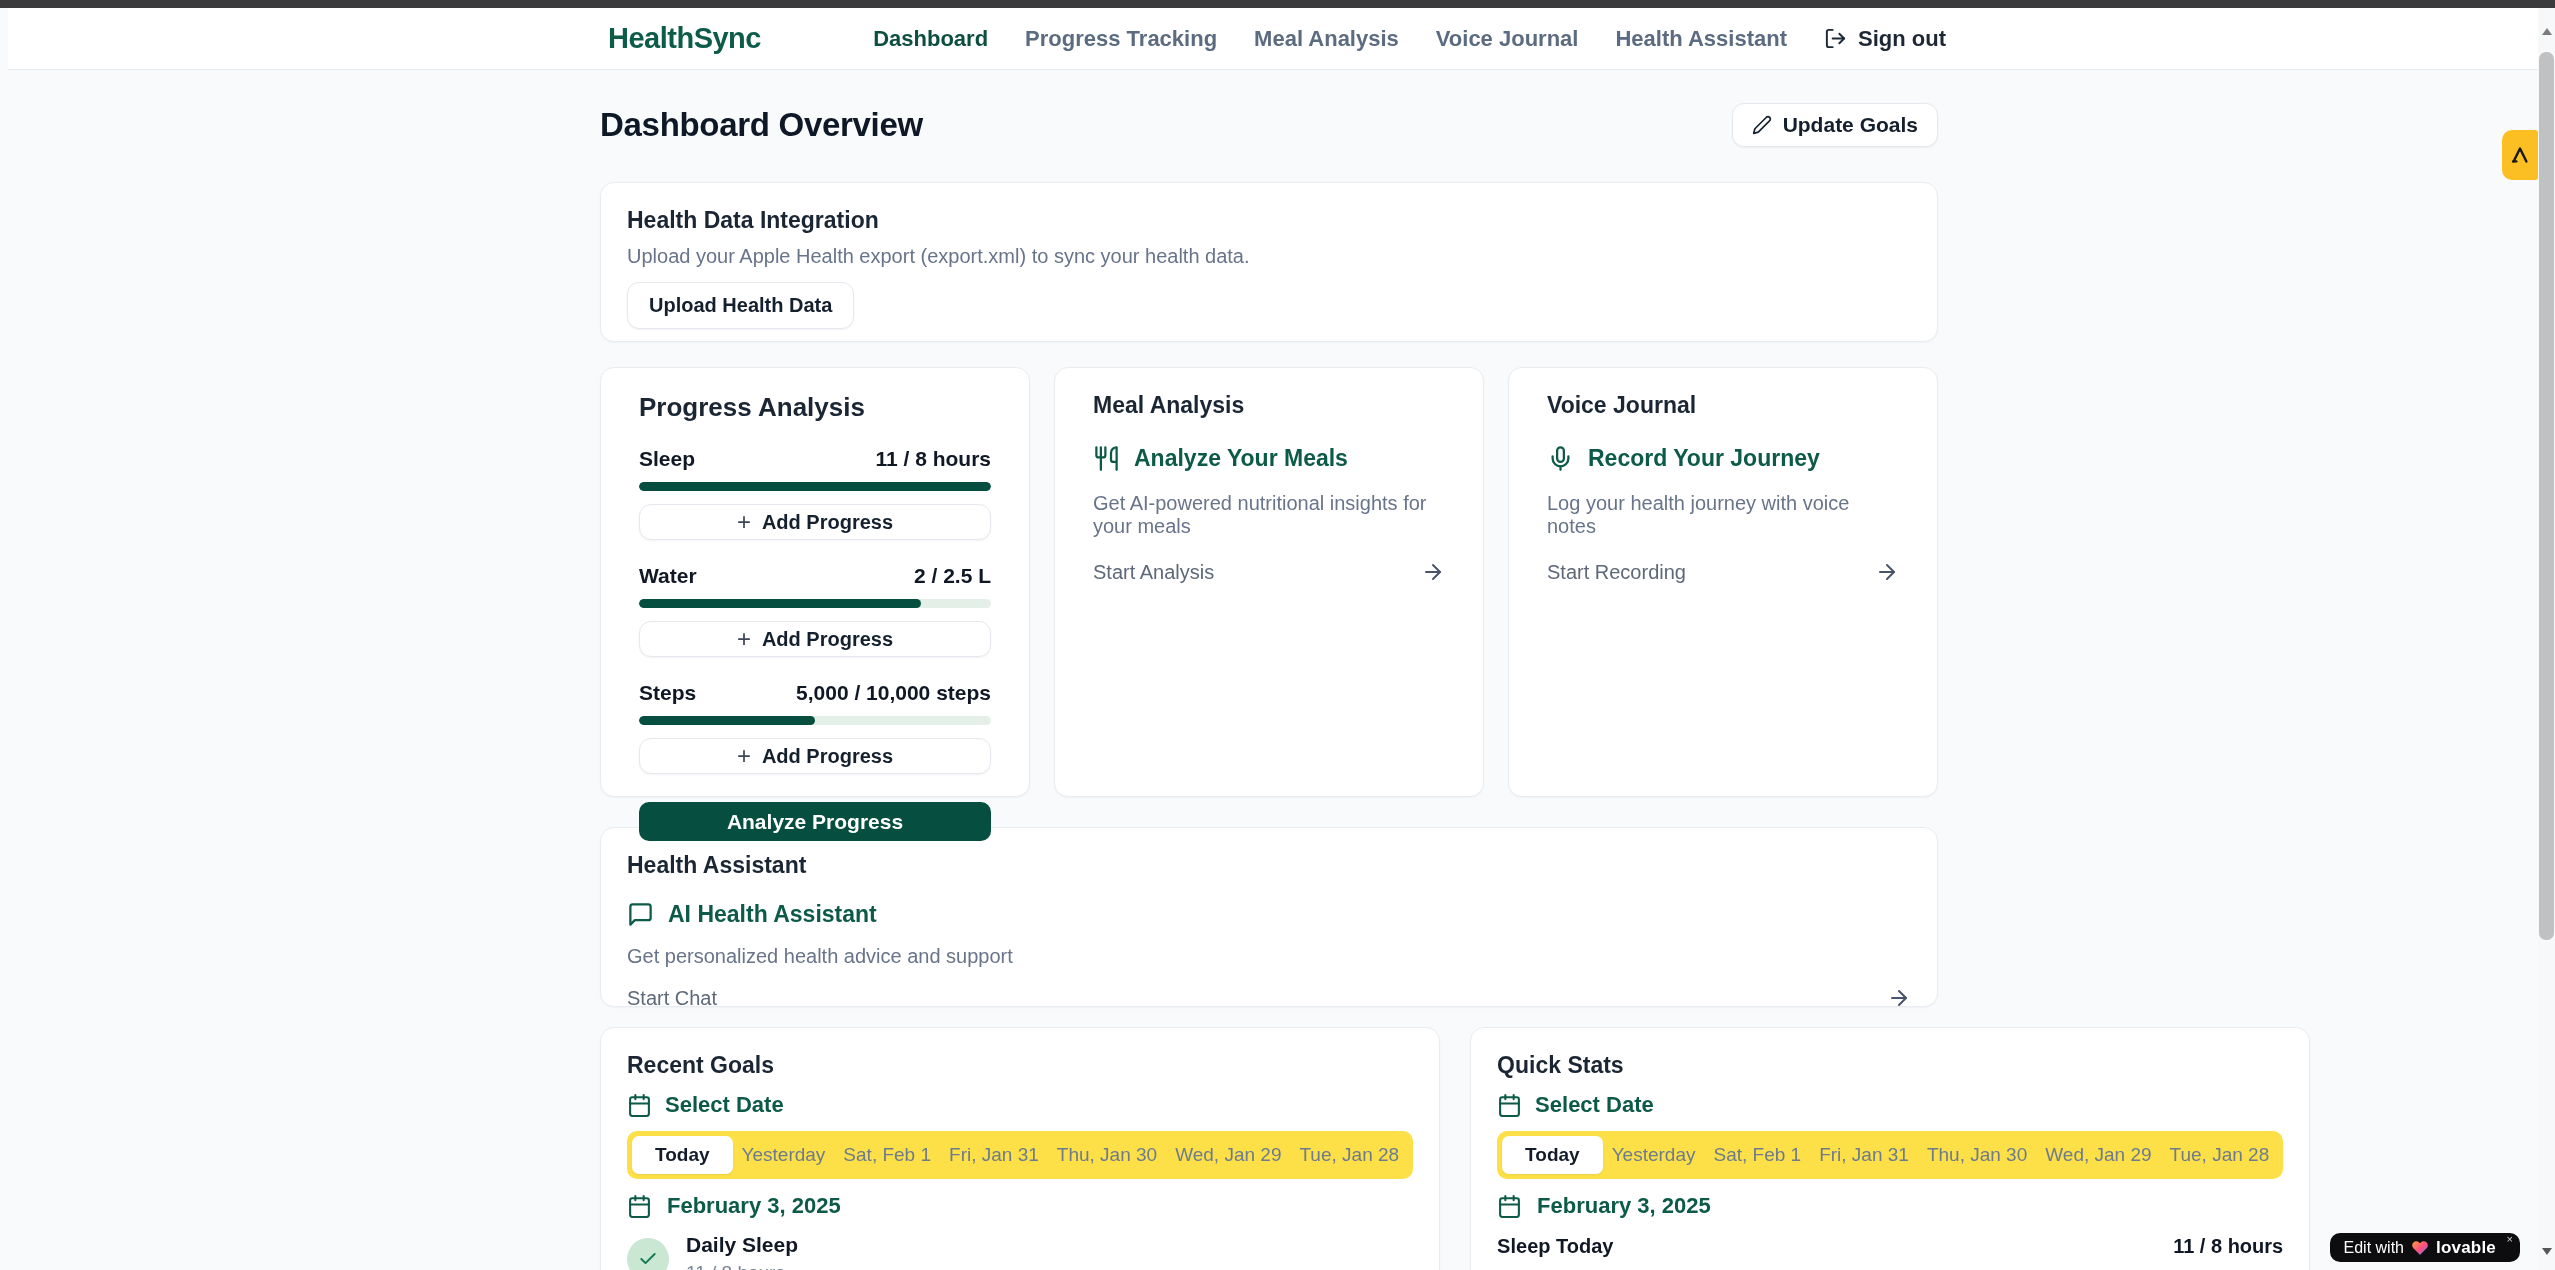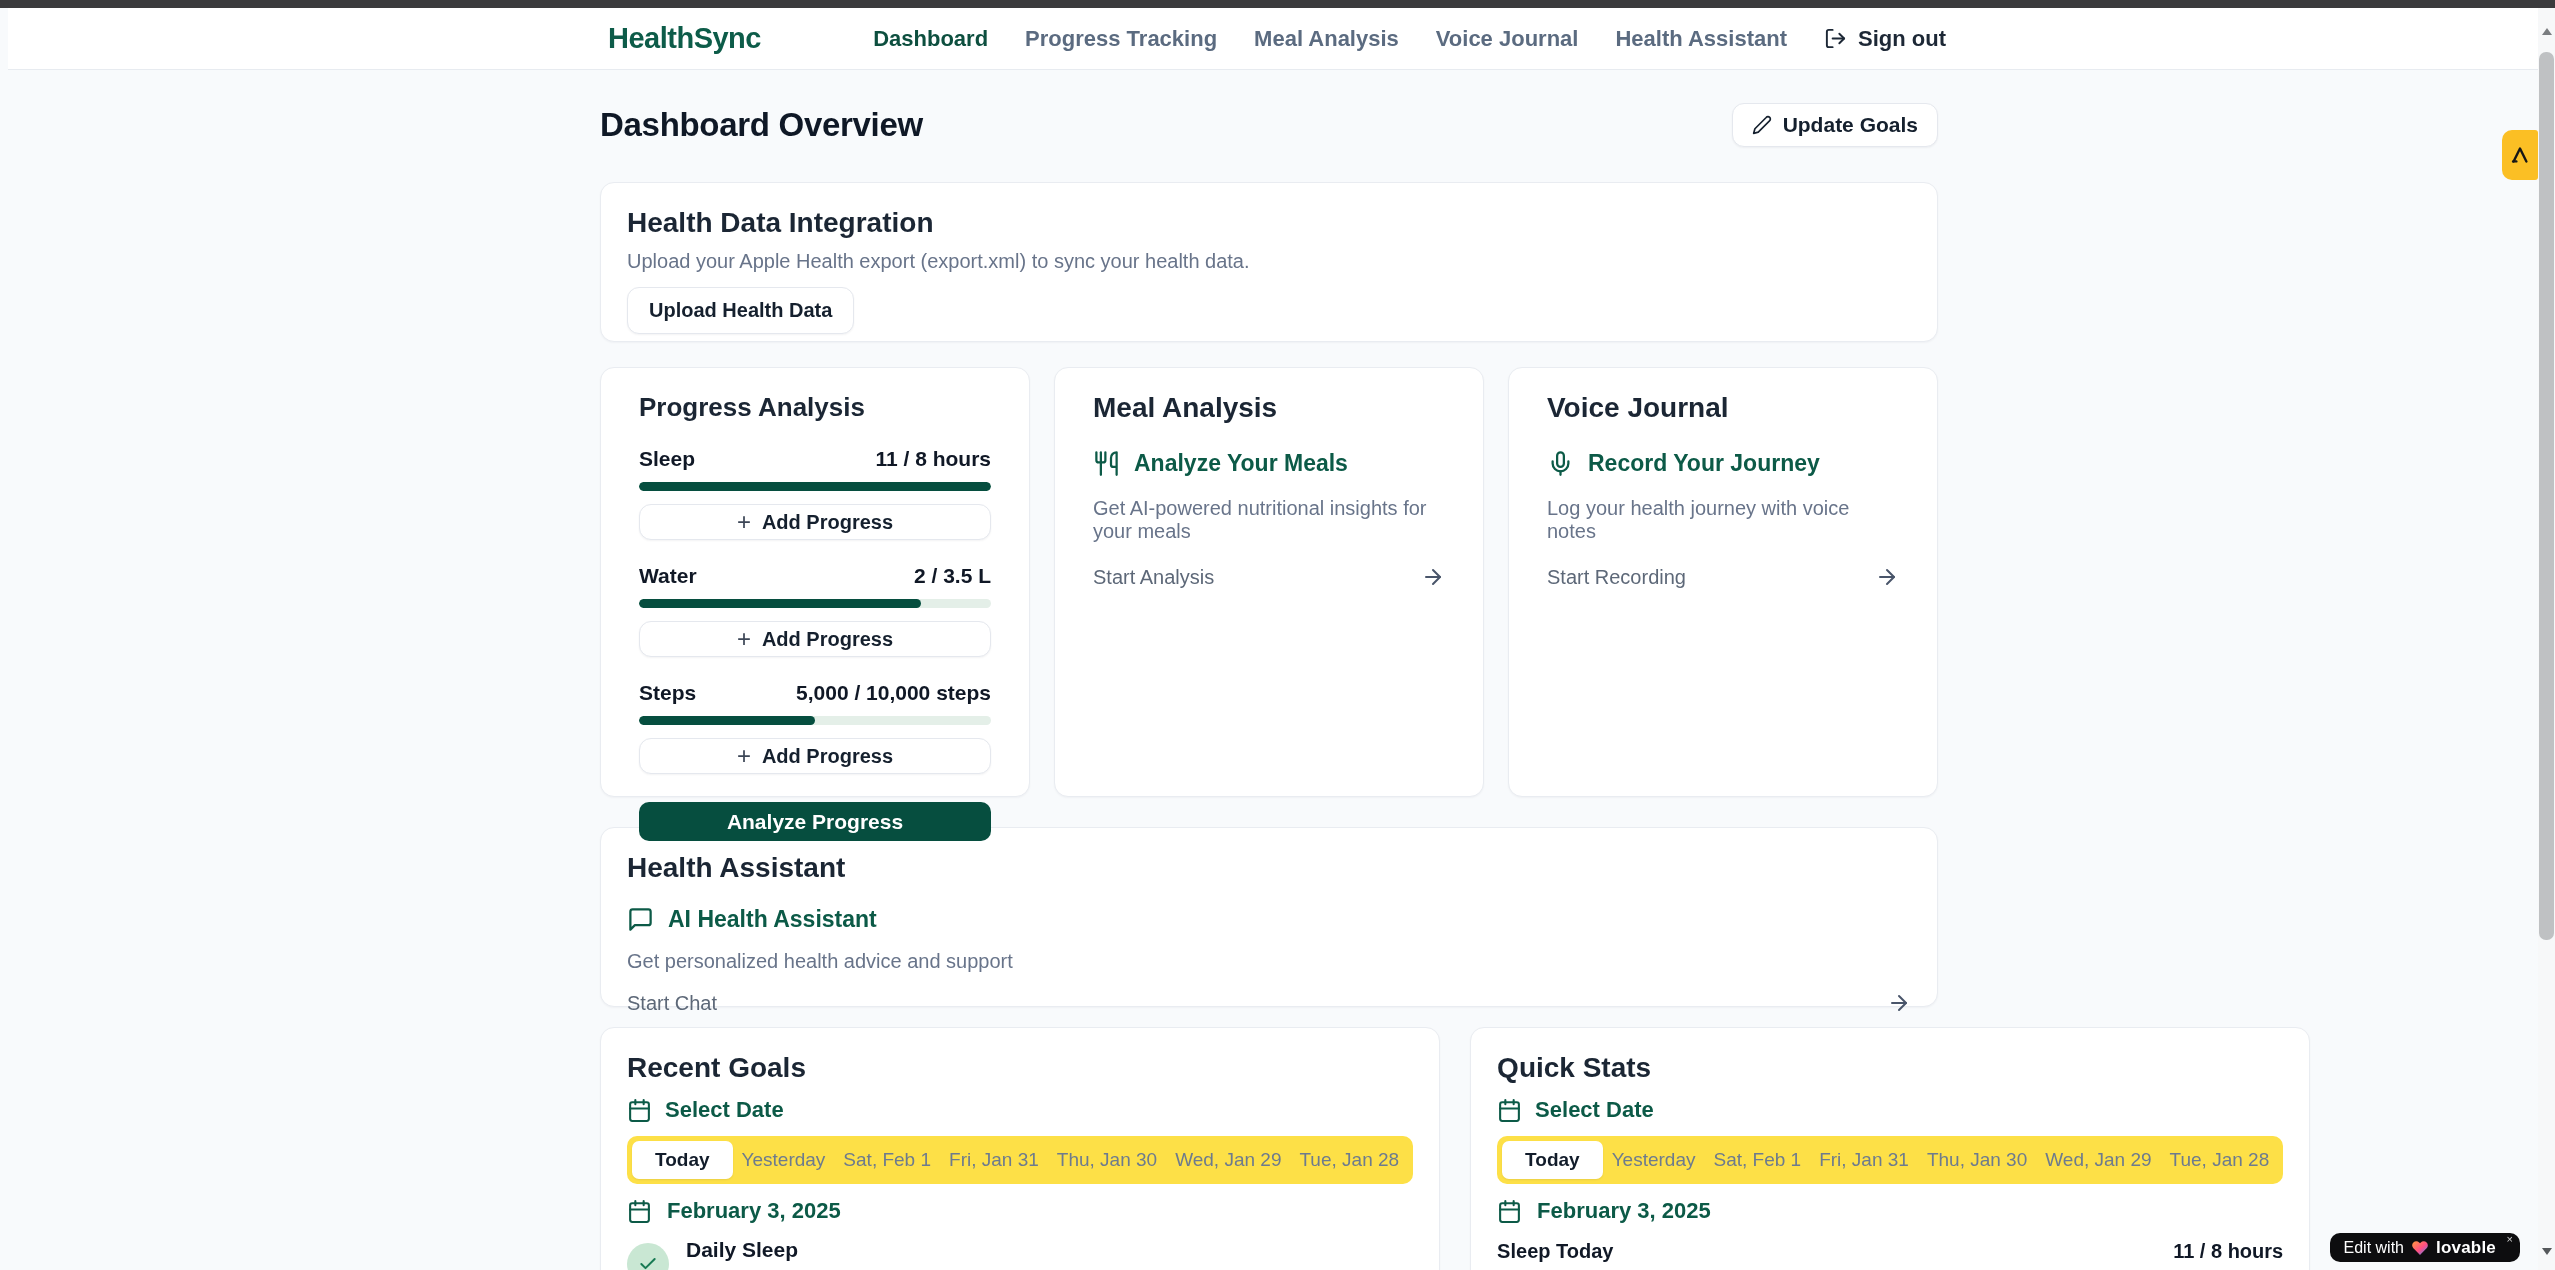--- a/index.html
+++ b/index.html
@@ -52,21 +52,21 @@
     display:flex; align-items:center; justify-content:center; gap:11px;
     background:#fff; border:1px solid #e5e8ee; border-radius:12px;
     box-shadow:0 1px 2px rgba(16,24,40,.05);
     font-size:21px; font-weight:600; color:#15202e; cursor:pointer;
   }
   .update-btn { padding:9px 19px; }
   .card {
     background:#fff; border:1px solid #e9ecf1; border-radius:14px;
     box-shadow:0 1px 2px rgba(16,24,40,.04);
   }
-  .card-title { font-size:28px; font-weight:600; color:#1b2634; }
+  .card-title { font-size:23px; font-weight:600; color:#1b2634; }
   .muted { color:#68748a; font-size:20px; }
   
   .integration { margin-top:35px; height:160px; padding:24px 26px; }
   .integration .muted { margin-top:11px; }
   .upload-btn { margin-top:14px; padding:11px 21px; font-weight:700; font-size:20px; width:max-content; }
   
   .row3 { margin-top:25px; display:grid; grid-template-columns:repeat(3,1fr); gap:24px; }
   .row3 .card { height:430px; padding:24px 38px; }
   .metric { margin-top:24px; }
   .metric-head { display:flex; justify-content:space-between; align-items:center; font-size:21px; font-weight:700; color:#101826; }
@@ -201,21 +201,21 @@
             </div>
           <button class="btn-outline add-btn">
             <span class="plus">+</span>
             <span>Add Progress</span>
           </button>
         </div>
 
         <div class="metric">
           <div class="metric-head">
             <span>Water</span>
-            <span>2 / 3.5 L</span>
+            <span>2 / 2.5 L</span>
           </div>
           <div class="bar">
               <div class="bar-fill" style="width: 80%;"></div>
             </div>
           <button class="btn-outline add-btn">
             <span class="plus">+</span>
             <span>Add Progress</span>
           </button>
         </div>
 

